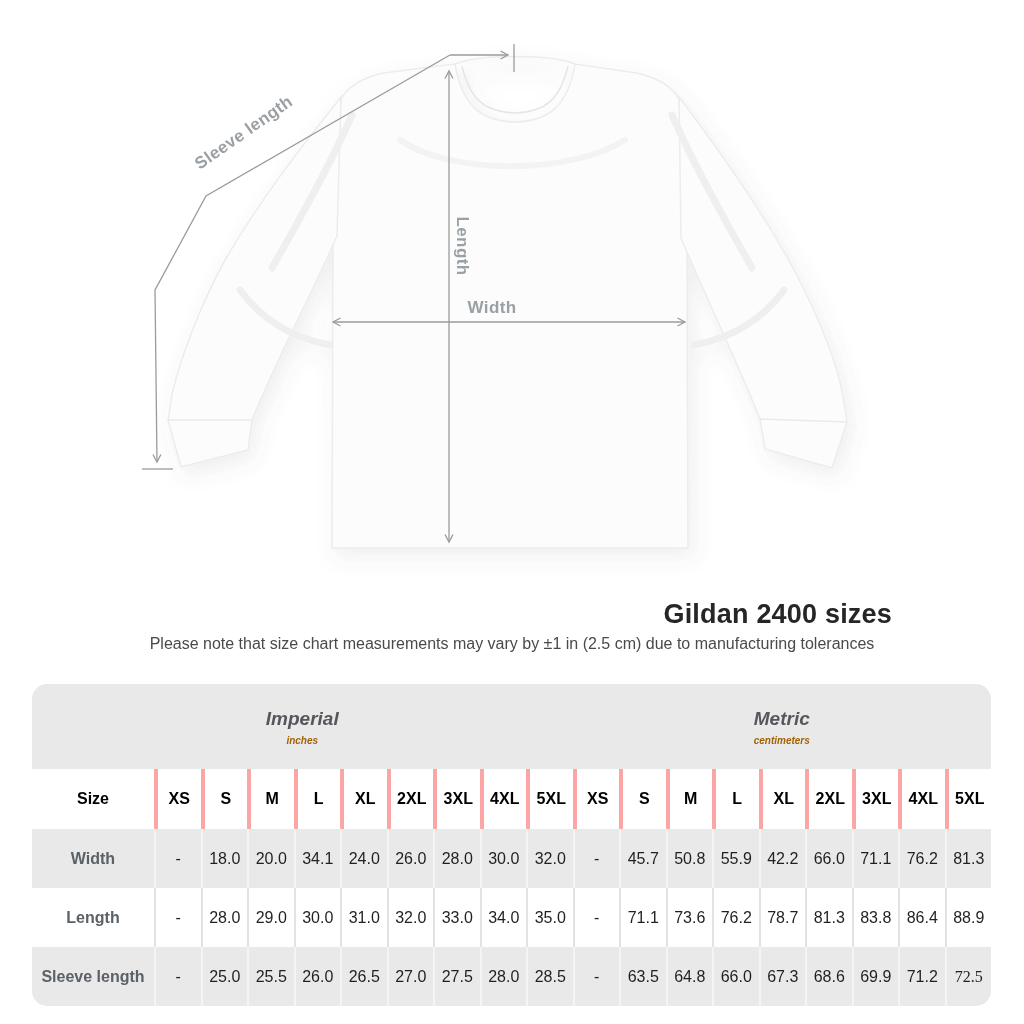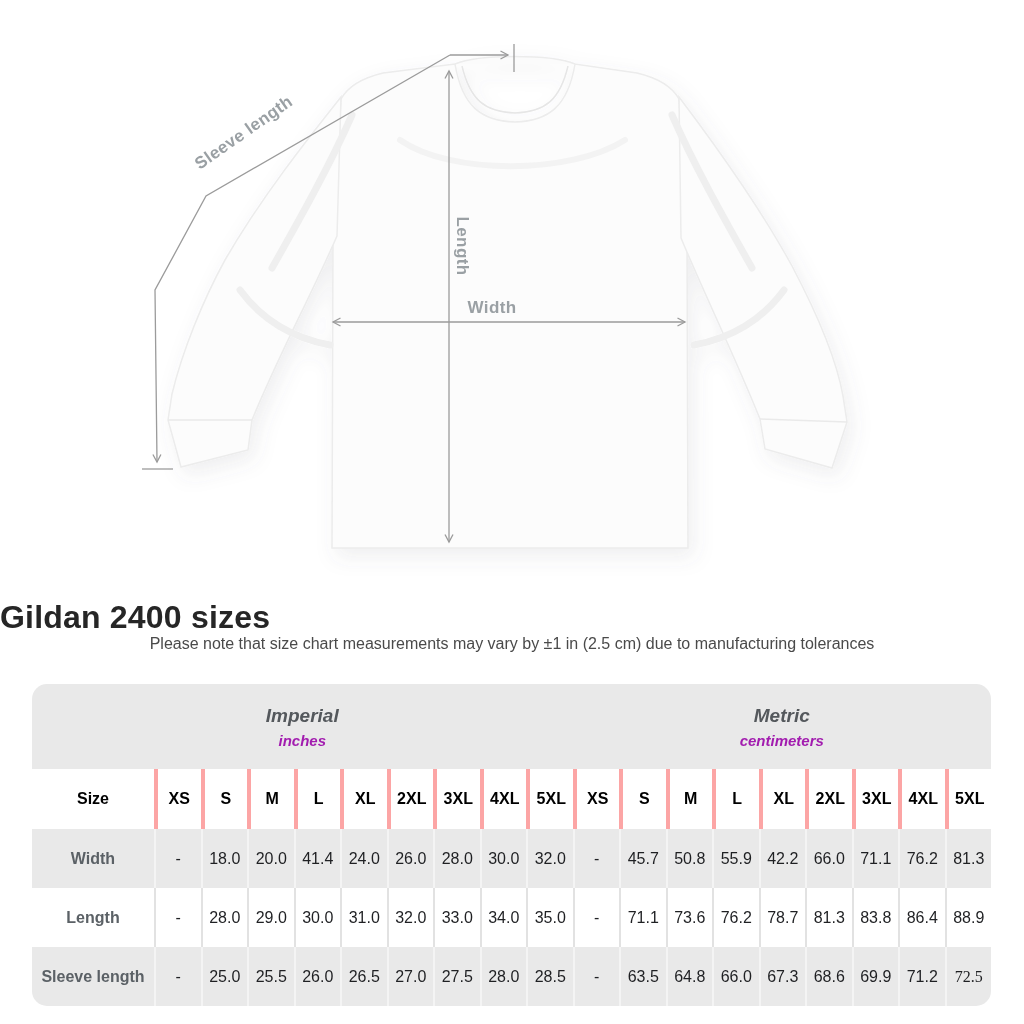--- a/index.html
+++ b/index.html
@@ -11,40 +11,40 @@
   
   .diagram { position:absolute; left:0; top:0; width:1024px; height:590px; }
   .measure-label {
     position:absolute; color:#9aa0a4; font-size:17px; font-weight:600;
     letter-spacing:.4px; white-space:nowrap; transform:translate(-50%,-50%);
   }
   .measure-label.sleeve { transform:translate(-50%,-50%) rotate(-35deg); }
   .measure-label.length { transform:translate(-50%,-50%) rotate(90deg); }
   
   .page-title {
-    position:absolute; left:0; top:599px; width:892px; text-align:left;
-    font-size:32px; font-weight:bold; color:#262626; letter-spacing:.2px;
+    position:absolute; left:0; top:599px; width:892px; text-align:right;
+    font-size:27px; font-weight:bold; color:#262626; letter-spacing:.2px;
   }
   .page-subtitle {
     position:absolute; left:0; top:635px; width:1024px; text-align:center;
     font-size:16px; color:#4a4a4a;
   }
   
   .size-table {
     position:absolute; left:32px; top:668px; width:959px;
     border-collapse:separate; border-spacing:0; table-layout:fixed;margin-top:16px;
   }
   .size-table th, .size-table td {
     text-align:center; vertical-align:middle; padding:0; font-size:16px;
   }
   .band-row th { height:85px; background:#e9e9e9; }
   .band-row th:first-child { border-top-left-radius:15px; }
   .band-row th:last-child  { border-top-right-radius:15px; }
   .unit-title { font-size:19px; font-weight:bold; font-style:italic; color:#54585c; }
-  .unit-sub   { font-size:15px; font-style:italic; color:#a21caf; margin-top:5px; }
+  .unit-sub   { font-size:10px; font-style:italic; color:#a16207; margin-top:5px; }
   .header-row th { height:60px; background:#ffffff; }
   .col-head, .size-head { font-weight:bold; color:#000000; }
   .size-table tbody td { height:59px; }
   tr.gray  td { background:#e9e9e9; }
   tr.white td { background:#ffffff; }
   .row-label { font-weight:bold; color:#5b6166; }
   .val { color:#1f2023; }
   .header-row .sep { border-left:4px solid #fca5a5; }
   tr.white .sep    { border-left:2px solid #e2e2e2; }
   tr.gray  .sep    { border-left:2px solid #f4f4f4; }
@@ -155,21 +155,21 @@
         <th class="col-head sep">5XL</th>
       </tr>
   </thead>
   <tbody>
 
   <tr class="gray">
         <td class="row-label">Width</td>
         <td class="val sep">-</td>
         <td class="val sep">18.0</td>
         <td class="val sep">20.0</td>
-        <td class="val sep">41.4</td>
+        <td class="val sep">34.1</td>
         <td class="val sep">24.0</td>
         <td class="val sep">26.0</td>
         <td class="val sep">28.0</td>
         <td class="val sep">30.0</td>
         <td class="val sep">32.0</td>
         <td class="val sep">-</td>
         <td class="val sep">45.7</td>
         <td class="val sep">50.8</td>
         <td class="val sep">55.9</td>
         <td class="val sep">42.2</td>

